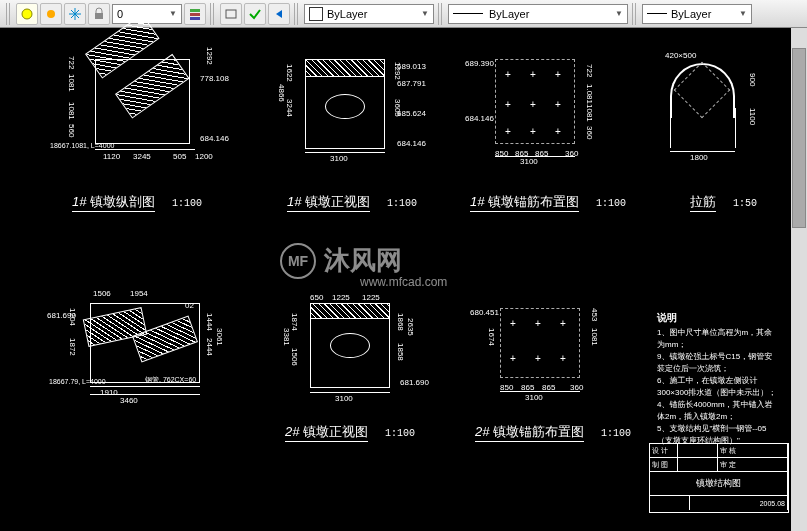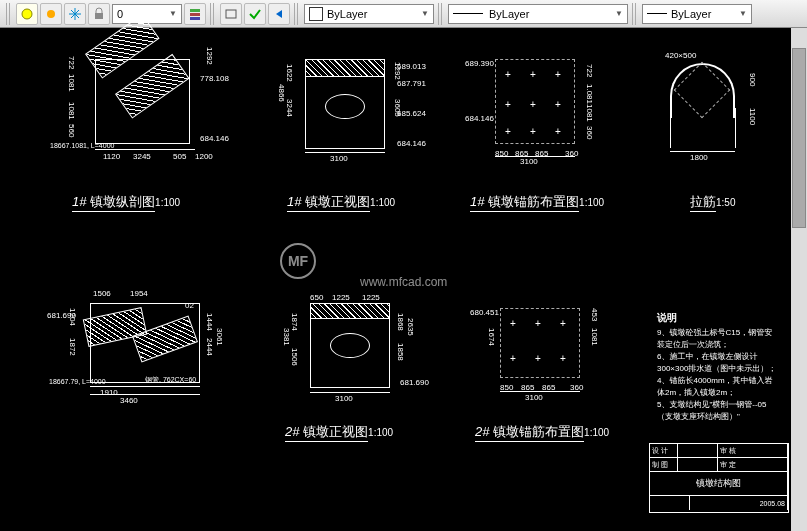--- a/index.html
+++ b/index.html
@@ -10,21 +10,21 @@
 .tb-dropdown { height: 20px; background: #fff; border: 1px solid #888; font-size: 11px; padding: 0 4px; display: flex; align-items: center; justify-content: space-between; cursor: pointer; }
 .tb-dropdown .chev { font-size: 8px; color: #555; margin-left: 4px; }
 .color-sq { width: 14px; height: 14px; border: 1px solid #333; }
 .canvas { position: absolute; top: 28px; left: 0; width: 807px; height: 503px; background: #000; }
 .scrollbar-v { position: absolute; right: 0; top: 28px; width: 16px; height: 503px; background: #ddd; }
 .scroll-thumb-v { position: absolute; top: 20px; width: 14px; left: 1px; height: 180px; background: #aaa; border: 1px solid #888; }
 
 .drawing { position: absolute; color: #fff; }
 .dwg-title { position: absolute; color: #fff; font-size: 13px; white-space: nowrap; }
 .dwg-title .num { font-style: italic; }
-.dwg-title .scale { font-size: 10px; margin-left: 0; }
+.dwg-title .scale { font-size: 10px; margin-left: 17px; font-family: Liberation Mono, monospace; }
 .dwg-title .uline { border-bottom: 1.5px solid #fff; padding-bottom: 2px; }
 
 .dim-text { position: absolute; color: #fff; font-size: 8px; white-space: nowrap; }
 .dim-text.v { writing-mode: vertical-rl; }
 
 .dline { position: absolute; background: #fff; }
 .dline.h { height: 1px; }
 .dline.v { width: 1px; }
 
 .watermark { position: absolute; top: 215px; left: 280px; color: rgba(255,255,255,0.55); font-size: 26px; font-weight: bold; display: flex; align-items: flex-start; gap: 8px; }
@@ -277,20 +277,21 @@
     <div class="dim-text v" style="left:115px;top:15px">453</div>
     <div class="dim-text" style="left:-5px;top:15px">680.451</div>
     <div class="dline h" style="left:25px;top:98px;width:80px"></div>
   </div>
   <div class="dwg-title" style="left:475px;top:395px">
     <span class="uline"><span class="num">2#</span> <span>镇墩锚筋布置图</span></span><span class="scale">1:100</span>
   </div>
 
   <div class="notes">
     <div class="hdr">说明</div>
+    <div>1、图中尺寸单位高程为m，其余为mm；</div>
     <div>9、镇墩砼强土标号C15，钢管安装定位后一次浇筑；</div>
     <div>6、施工中，在镇墩左侧设计300×300排水道（图中未示出）；</div>
     <div>4、锚筋长4000mm，其中锚入岩体2m，插入镇墩2m；</div>
     <div>5、支墩结构见"横剖一钢管--05（支墩支座环结构图）"</div>
   </div>
 
   <div class="titleblock">
     <div class="row">
       <div class="cell" style="width:28px">设 计</div>
       <div class="cell" style="width:40px"></div>
@@ -305,20 +306,21 @@
       <div class="cell maint">镇墩结构图</div>
     </div>
     <div class="row" style="border-bottom:none">
       <div class="cell" style="width:40px"></div>
       <div class="cell" style="flex:1;justify-content:flex-end">2005.08</div>
     </div>
   </div>
 
   <div class="watermark">
     <div class="logo">MF</div>
+    <span>沐风网</span>
     <div class="sub">www.mfcad.com</div>
   </div>
 
 </div>
 
 <div class="scrollbar-v">
   <div class="scroll-thumb-v"></div>
 </div>
 
 </body></html>

